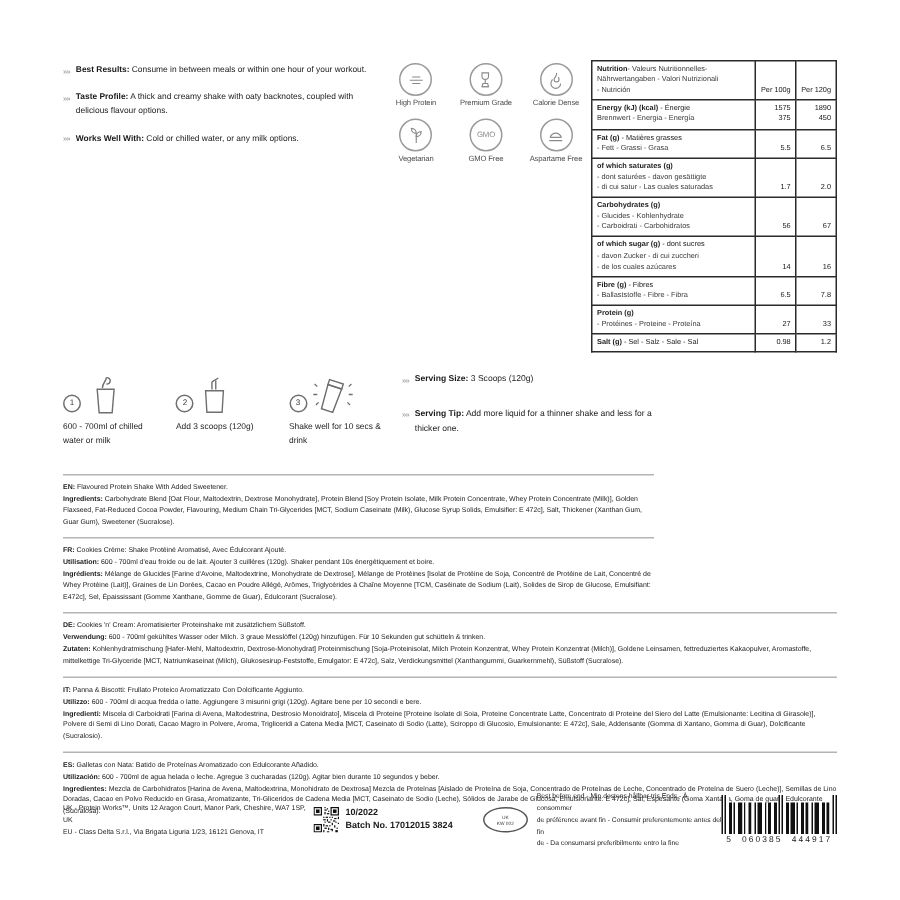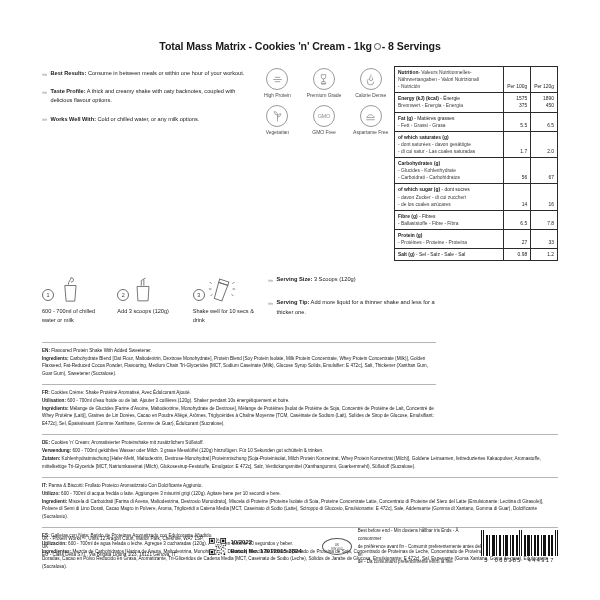--- a/index.html
+++ b/index.html
@@ -226,23 +226,20 @@
     margin-top: 1px;
     font-family: "Liberation Sans", sans-serif;
   }
   .bc-digits span { margin: 0 3px; }
 </style>
 </head>
 <body>
 
 <div class="label">
 
-  <div class="title">
-    <span>Total Mass Matrix - Cookies 'n' Cream - 1kg</span><span class="kgcircle"></span><span>- 8 Servings</span>
-  </div>
 
   <div class="top-row">
 
     <div class="bullets">
       <div class="bullet">
         <span class="bullet-mark">»»</span>
         <span><b>Best Results:</b> <span>Consume in between meals or within one hour of your workout.</span></span>
       </div>
       <div class="bullet">
         <span class="bullet-mark">»»</span>

